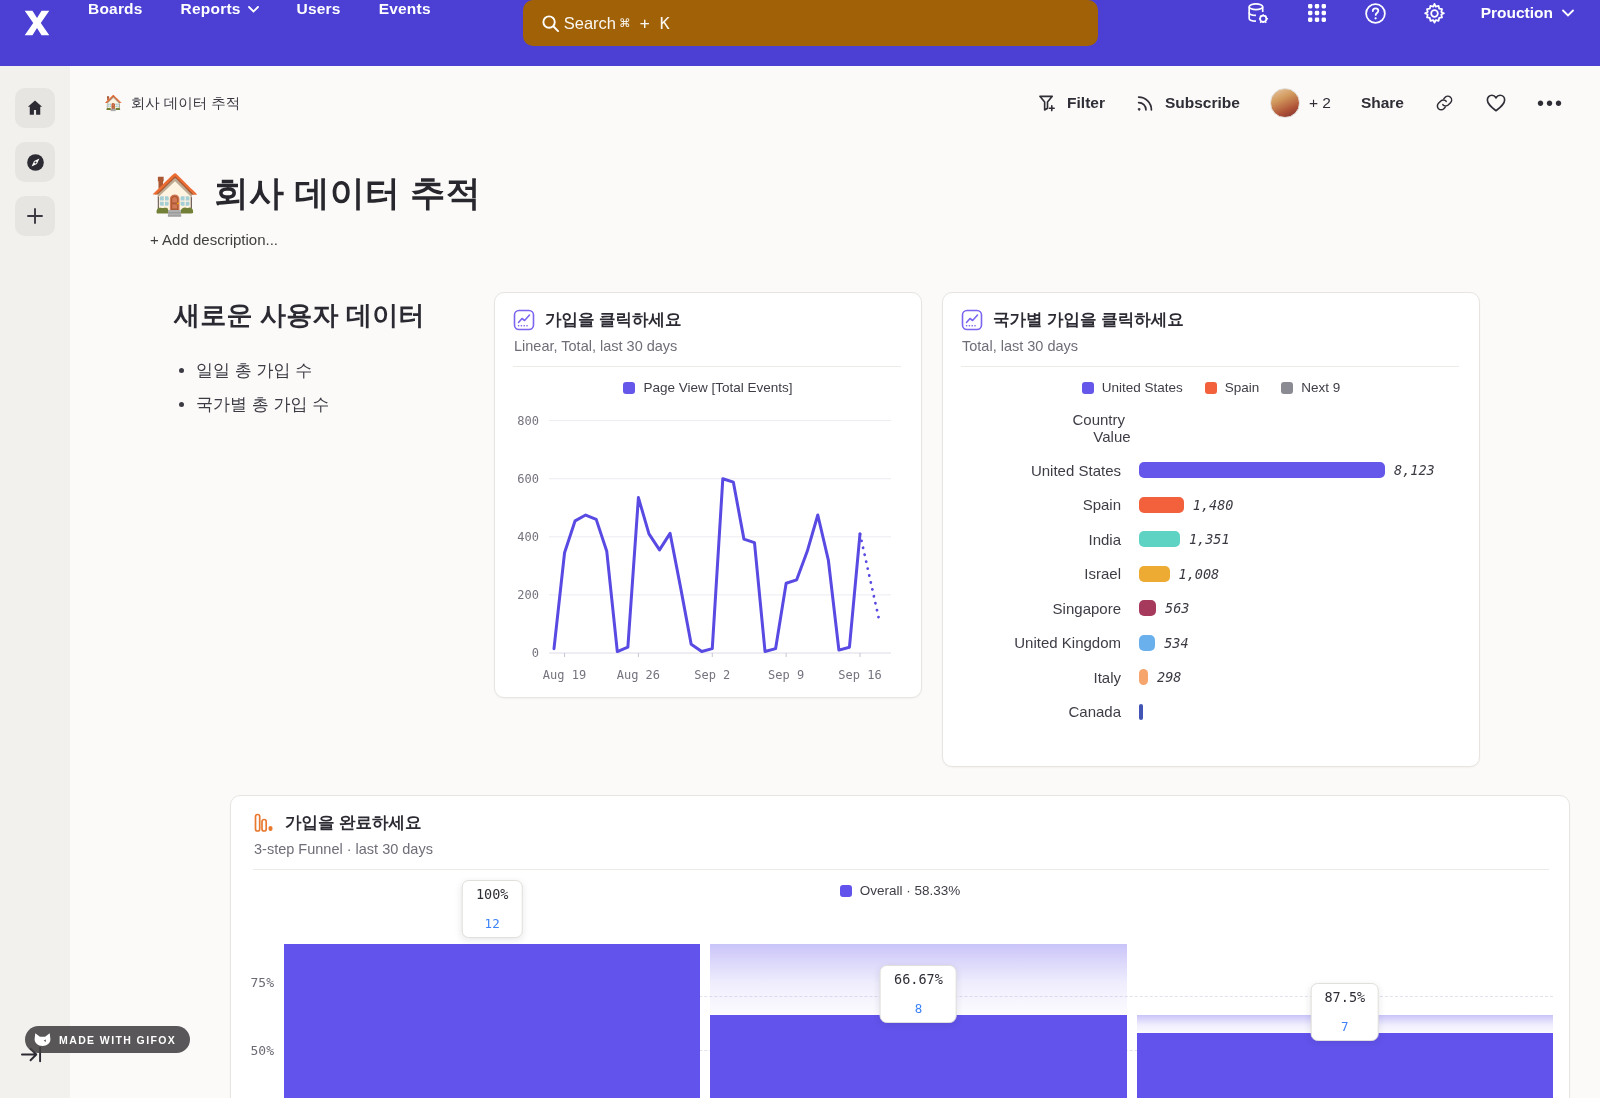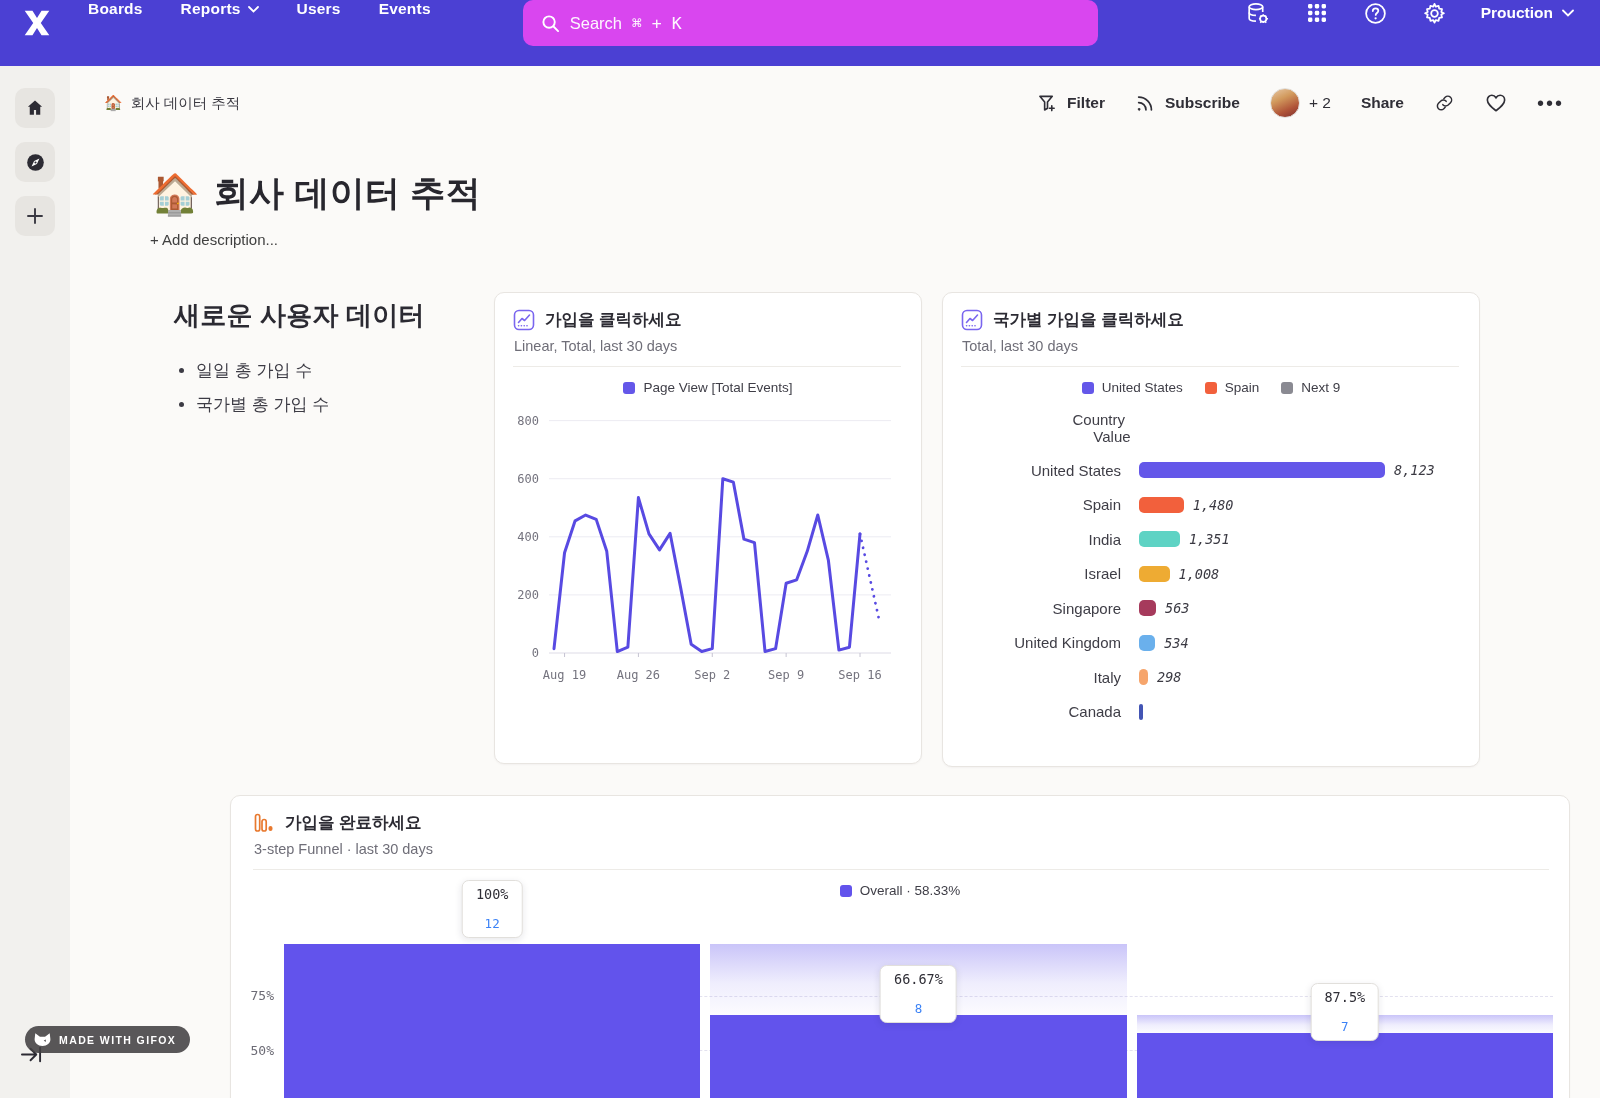--- a/index.html
+++ b/index.html
@@ -5,21 +5,21 @@
   * { margin:0; padding:0; box-sizing:border-box; }
   html,body { width:1600px; height:1098px; overflow:hidden; }
   body { font-family:"Liberation Sans", sans-serif; background:#fbfaf8; color:#2e2d35; position:relative; }
   .mono { font-family:"DejaVu Sans Mono", monospace; }
 
   
   .topnav { height:66px; background:#4b40d3; display:flex; align-items:flex-start; padding:0 26px 0 14px; position:relative; z-index:5; }
   .logo-wrap { width:46px; height:46px; display:flex; align-items:center; justify-content:center; margin-right:28px; }
   .nav-menu { display:flex; align-items:center; gap:38px; }
   .nav-item { color:#fff; font-size:15.5px; font-weight:600; letter-spacing:.2px; display:flex; align-items:center; gap:7px; cursor:pointer; }
-  .search-pill { margin-left:92px; width:575px; height:46px; background:#d946ef; border-radius:10px; display:flex; align-items:center; padding:0 18px; gap:10px; }
+  .search-pill { margin-left:92px; width:575px; height:46px; background:#a16207; border-radius:10px; display:flex; align-items:center; padding:0 18px; gap:4px; }
   .search-pill span { color:#fff; font-size:16.5px; opacity:.95; }
   .nav-right { margin-left:auto; display:flex; align-items:center; gap:33px; }
   .nav-icon { width:26px; height:26px; display:flex; align-items:center; justify-content:center; cursor:pointer; }
   .project { color:#fff; font-size:15.5px; font-weight:700; display:flex; align-items:center; gap:9px; cursor:pointer; }
 
   
   .rail { position:absolute; left:0; top:66px; bottom:0; width:70px; background:#f2f1ee; display:flex; flex-direction:column; align-items:center; padding-top:22px; gap:14px; }
   .rail-btn { width:40px; height:40px; border-radius:10px; background:#e7e5e1; display:flex; align-items:center; justify-content:center; cursor:pointer; }
   .rail-bottom { position:absolute; left:20px; top:1044px; cursor:pointer; }
 
@@ -38,21 +38,21 @@
   .board-title h1 { font-size:35px; font-weight:700; color:#28272e; letter-spacing:.3px; }
   .add-desc { margin-top:14px; color:#404040; font-size:15px; cursor:text; }
 
   .row1 { display:flex; margin-top:44px; }
   .text-card { width:330px; padding:6px 0 0 24px; }
   .text-card h2 { font-size:26px; font-weight:700; color:#2b2a32; letter-spacing:.2px; }
   .text-card ul { margin:26px 0 0 22px; }
   .text-card li { font-size:17px; color:#3c3b44; margin-bottom:11px; }
 
   .card { background:#fff; border:1px solid #e8e5e1; border-radius:10px; box-shadow:0 1px 2px rgba(40,38,60,.04); overflow:hidden; }
-  .card-line { width:428px; height:472px; margin-left:14px; }
+  .card-line { width:428px; height:406px; margin-left:14px; }
   .card-country { width:538px; height:475px; margin-left:20px; }
   .card-head { padding:16px 20px 0 18px; }
   .card-title-row { display:flex; align-items:center; gap:10px; }
   .card-title { font-size:16.5px; font-weight:700; color:#2c2b33; }
   .card-sub { margin-top:7px; font-size:14.5px; color:#6f6e78; padding-left:1px; }
   .card-divider { margin-top:12px; border-bottom:1px solid #edebe7; }
   .legend-row { display:flex; justify-content:center; align-items:center; gap:22px; margin-top:13px; }
   .legend-item { display:flex; align-items:center; gap:8px; font-size:13.5px; color:#3f3e47; cursor:pointer; }
   .legend-sq { width:12px; height:12px; border-radius:3px; flex:none; }
 
@@ -402,21 +402,21 @@
         </div>
       </div>
       <div class="funnel-plot" id="funnelPlot">
           <div class="fgrid" style="bottom: 53.25px;"></div>
           <div class="fgrid" style="bottom: 106.5px;"></div>
           <div class="fgrid" style="bottom: 159.75px;"></div>
           <div class="fbase"></div>
           <div class="fylab" style="bottom: -7px;">0%</div>
           <div class="fylab" style="bottom: 46.25px;">25%</div>
           <div class="fylab" style="bottom: 99.5px;">50%</div>
-          <div class="fylab" style="bottom: 154px;">75%</div>
+          <div class="fylab" style="bottom: 167px;">75%</div>
           <div class="fbars">
             <div class="fcol">
               <div class="fsolid" style="height: 213px; background: rgb(98, 83, 236);"></div>
               <div class="ftip" style="bottom: 219px;">
                 <div class="t1">100%</div>
                 <div class="t2">12</div>
               </div>
             </div>
             <div class="fcol">
               <div class="fghost" style="bottom: 142.007px; height: 70.9929px;"></div>

